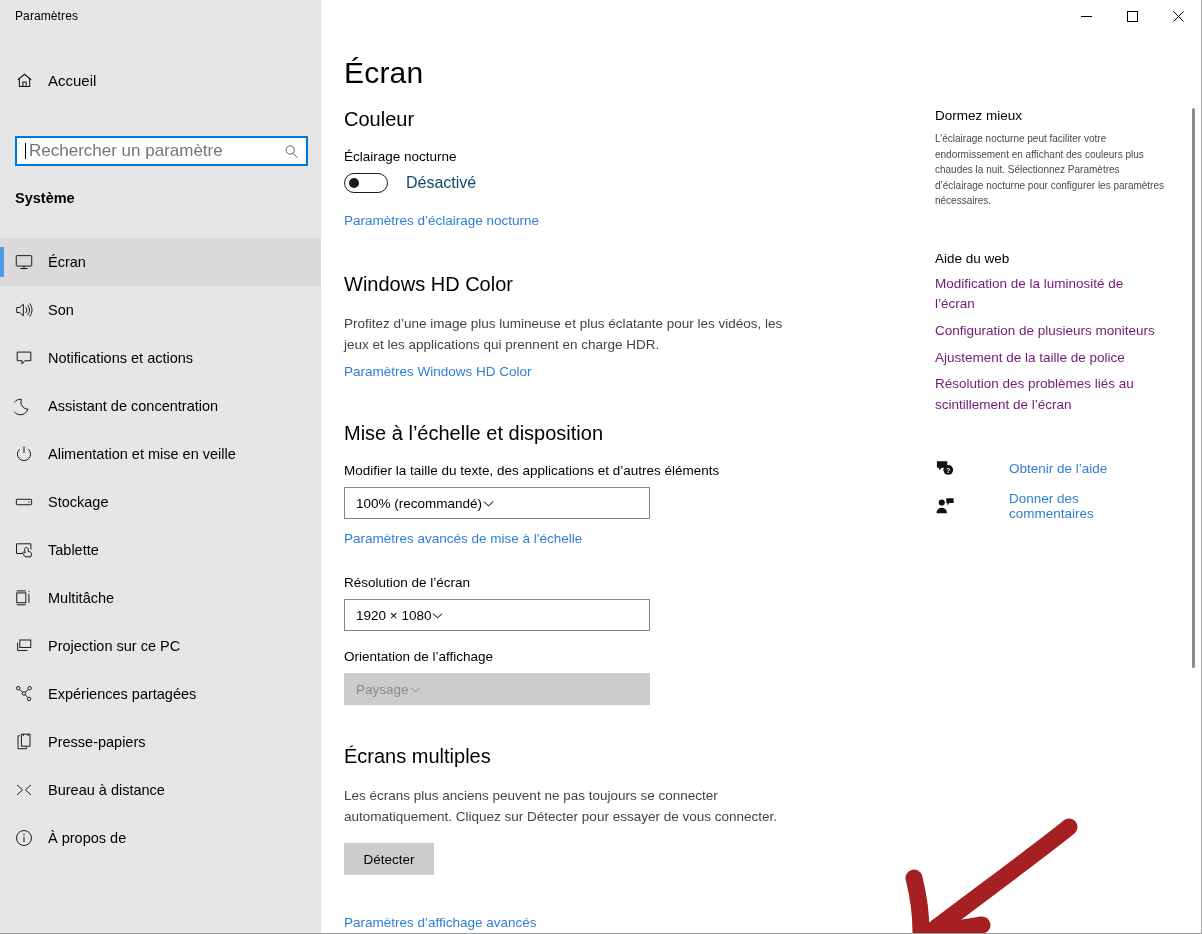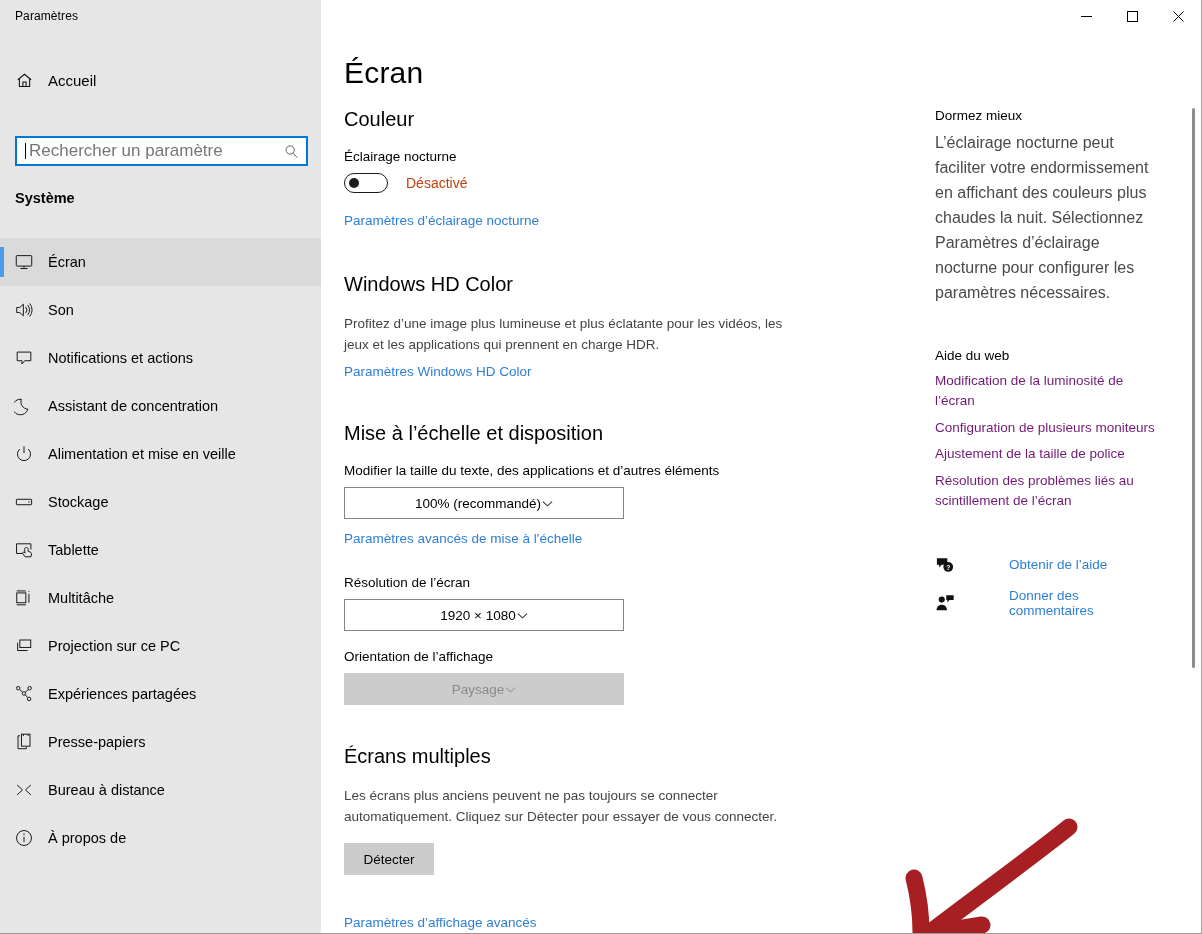--- a/index.html
+++ b/index.html
@@ -258,35 +258,35 @@
   .toggle .knob {
     position: absolute;
     width: 10px;
     height: 10px;
     border-radius: 50%;
     background: #1a1a1a;
     top: 3.5px;
     left: 4px;
   }
   .toggle-label {
-    font-size: 14px;
-    color: #c2410c;
+    font-size: 16px;
+    color: #0c4a6e;
     margin-left: 18px;
   }
 
   
   .combo {
-    width: 280px;
+    width: 306px;
     height: 32px;
     box-sizing: border-box;
     border: 1px solid #858585;
     background: #ffffff;
     display: flex;
     align-items: center;
-    justify-content: center;
+    justify-content: flex-start;
     padding: 0 10px 0 11px;
     font-size: 13.5px;
     color: #000;
     cursor: pointer;
     position: relative;
   }
   .combo.disabled {
     background: #cccccc;
     border-color: #cccccc;
     color: #8a8a8a;
@@ -314,21 +314,21 @@
     top: 76px;
     width: 230px;
   }
   .side-head {
     font-size: 13.5px;
     color: #000;
     margin: 0 0 8px 0;
     font-weight: normal;
   }
   .side-para {
-    font-size: 16px;
+    font-size: 10px;
     color: #4a4a4a;
     line-height: 1.56;
     margin: 0;
   }
   .side-links { margin-top: 6px; }
   .side-links a {
     display: block;
     font-size: 13.5px;
     color: #701a75;
     text-decoration: none;

